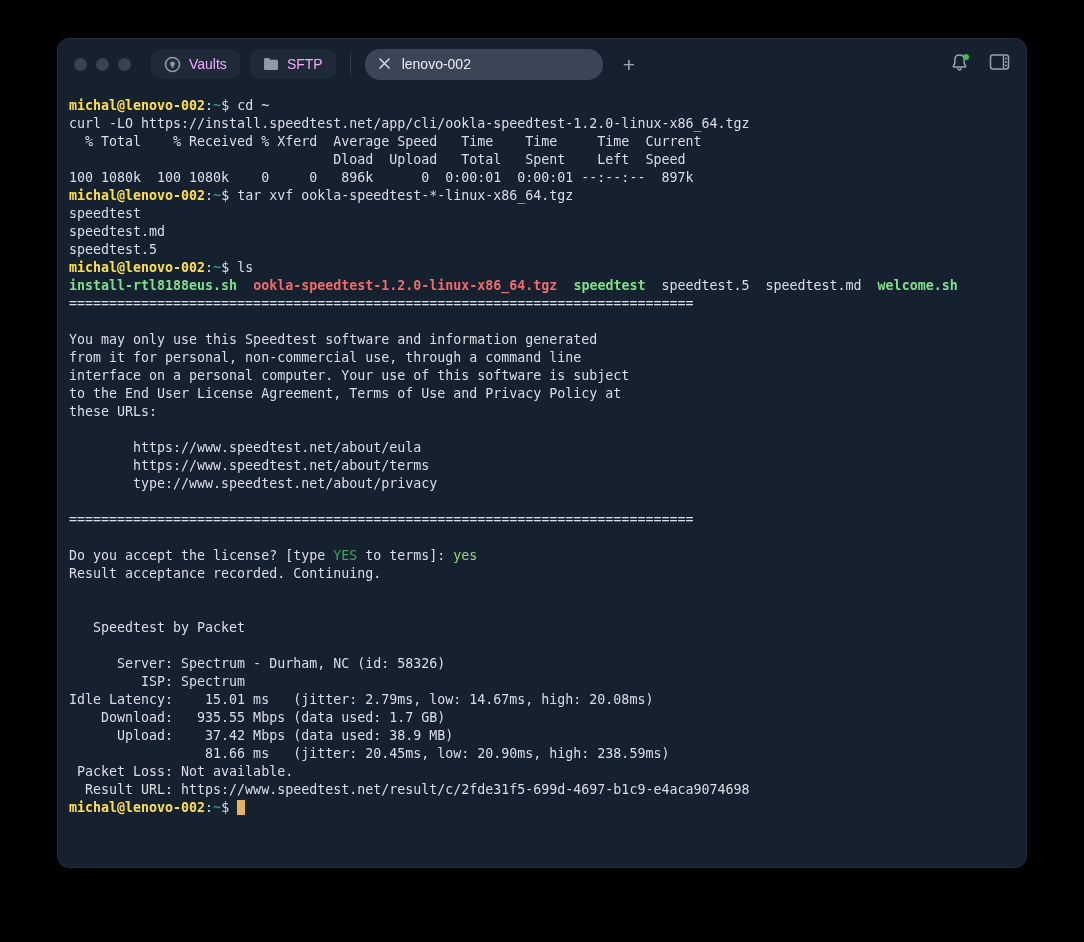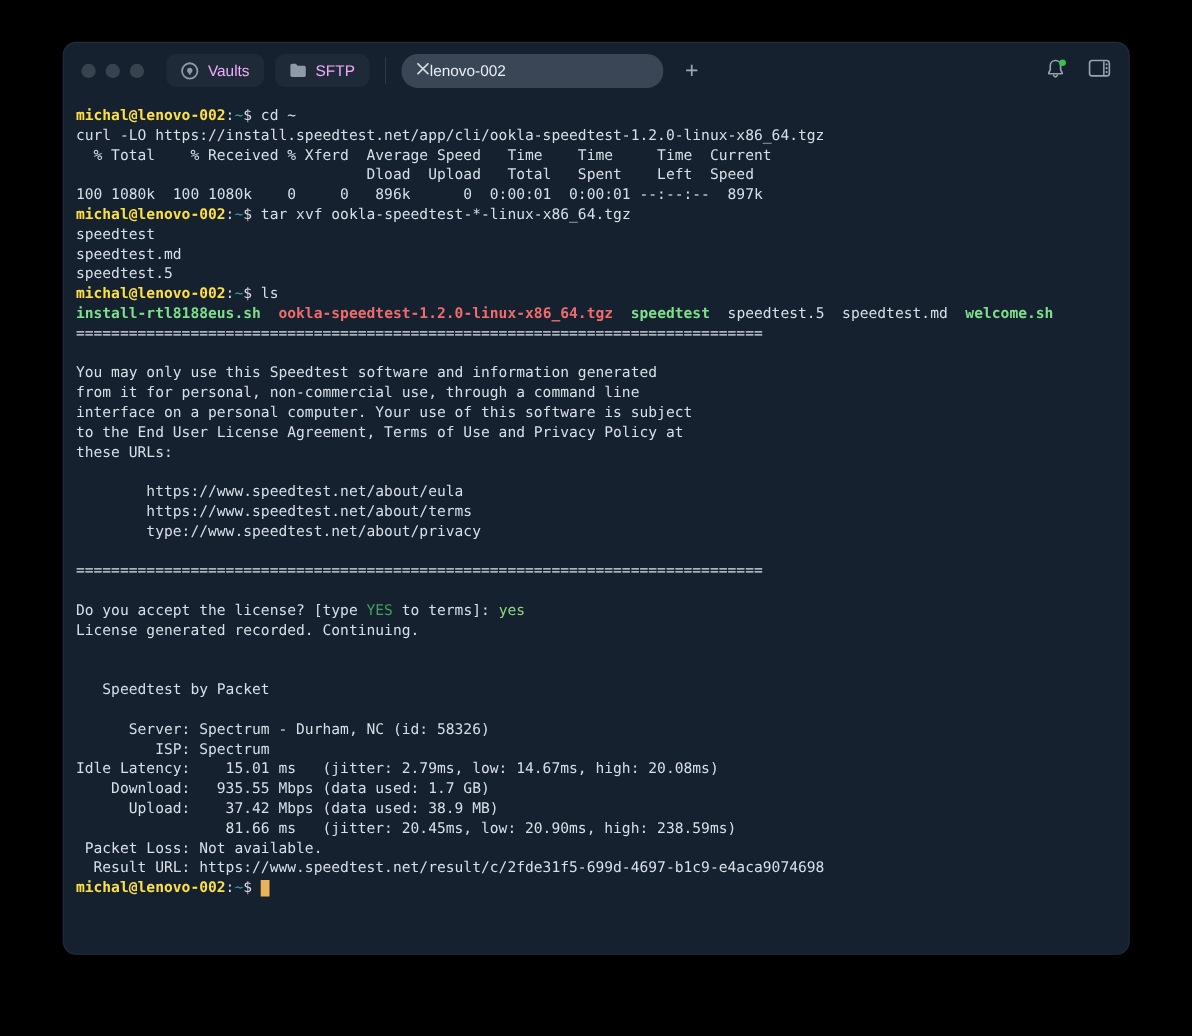--- a/index.html
+++ b/index.html
@@ -14,21 +14,21 @@
   }
   .traffic-lights{display:flex;gap:9px;margin-right:10px;}
   .dot{width:13px;height:13px;border-radius:50%;background:#39434f;display:inline-block;}
   .chip{
     display:flex;align-items:center;gap:8px;height:30px;padding:0 13px;
     background:#1f2a38;border-radius:9px;color:#f0abfc;font-size:14px;cursor:default;
   }
   .chip svg{display:block;}
   .tab-divider{width:1px;height:24px;background:#2d3947;margin:0 4px;}
   .active-tab{
-    display:flex;align-items:center;height:31px;padding:0 13px;
+    display:flex;align-items:center;gap:11px;height:31px;padding:0 13px;
     width:212px;background:#3a4656;border-radius:15px;color:#e9eef4;font-size:14px;
   }
   .close-x{font-size:15px;color:#cfd7df;line-height:1;cursor:pointer;}
   .plus-btn{color:#9aa7b4;font-size:21px;font-weight:300;margin-left:10px;cursor:pointer;line-height:1;}
   .tb-spacer{flex:1;}
   .icon-btn{position:relative;width:22px;height:22px;display:flex;align-items:center;justify-content:center;cursor:pointer;margin-left:8px;}
   .notif-dot{position:absolute;top:1px;right:1px;width:6px;height:6px;border-radius:50%;}
   .terminal{
     padding:8px 11px;
     font-family:"DejaVu Sans Mono","Liberation Mono",monospace;
@@ -133,21 +133,21 @@
       <div class="term-line"><span class="seg-d">to the End User License Agreement, Terms of Use and Privacy Policy at</span></div>
       <div class="term-line"><span class="seg-d">these URLs:</span></div>
       <div class="term-line"></div>
       <div class="term-line"><span class="seg-d">        https://www.speedtest.net/about/eula</span></div>
       <div class="term-line"><span class="seg-d">        https://www.speedtest.net/about/terms</span></div>
       <div class="term-line"><span class="seg-d">        type://www.speedtest.net/about/privacy</span></div>
       <div class="term-line"></div>
       <div class="term-line"><span class="seg-d">==============================================================================</span></div>
       <div class="term-line"></div>
       <div class="term-line"><span class="seg-d">Do you accept the license? [type </span><span class="seg-y">YES</span><span class="seg-d"> to terms]: </span><span class="seg-Y">yes</span></div>
-      <div class="term-line"><span class="seg-d">License generated recorded. Continuing.</span></div>
+      <div class="term-line"><span class="seg-d">Result acceptance recorded. Continuing.</span></div>
       <div class="term-line"></div>
       <div class="term-line"></div>
       <div class="term-line"><span class="seg-d">   Speedtest by Packet</span></div>
       <div class="term-line"></div>
       <div class="term-line"><span class="seg-d">      Server: Spectrum - Durham, NC (id: 58326)</span></div>
       <div class="term-line"><span class="seg-d">         ISP: Spectrum</span></div>
       <div class="term-line"><span class="seg-d">Idle Latency:    15.01 ms   (jitter: 2.79ms, low: 14.67ms, high: 20.08ms)</span></div>
       <div class="term-line"><span class="seg-d">    Download:   935.55 Mbps (data used: 1.7 GB)</span></div>
       <div class="term-line"><span class="seg-d">      Upload:    37.42 Mbps (data used: 38.9 MB)</span></div>
       <div class="term-line"><span class="seg-d">                 81.66 ms   (jitter: 20.45ms, low: 20.90ms, high: 238.59ms)</span></div>

